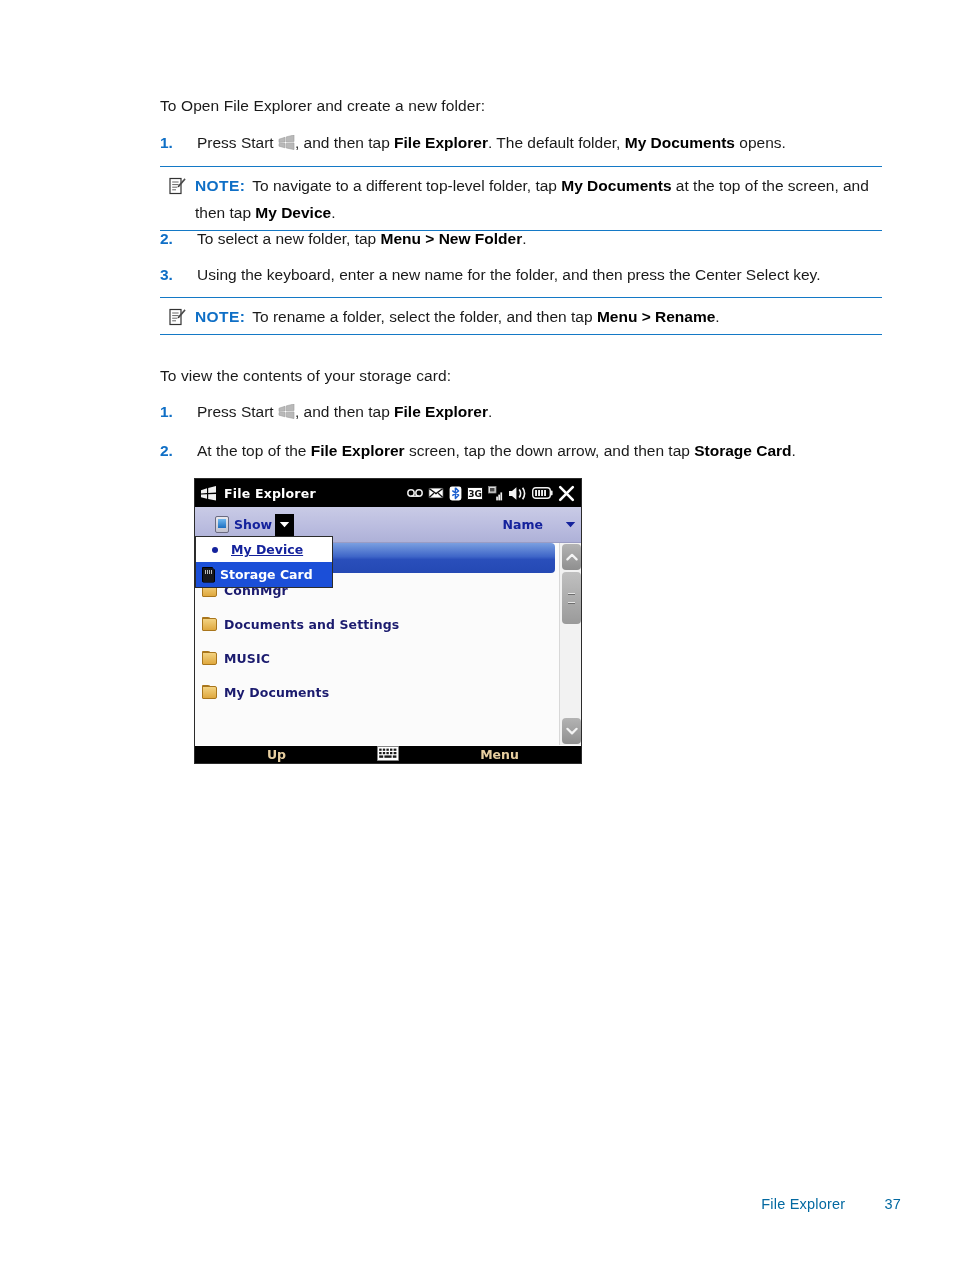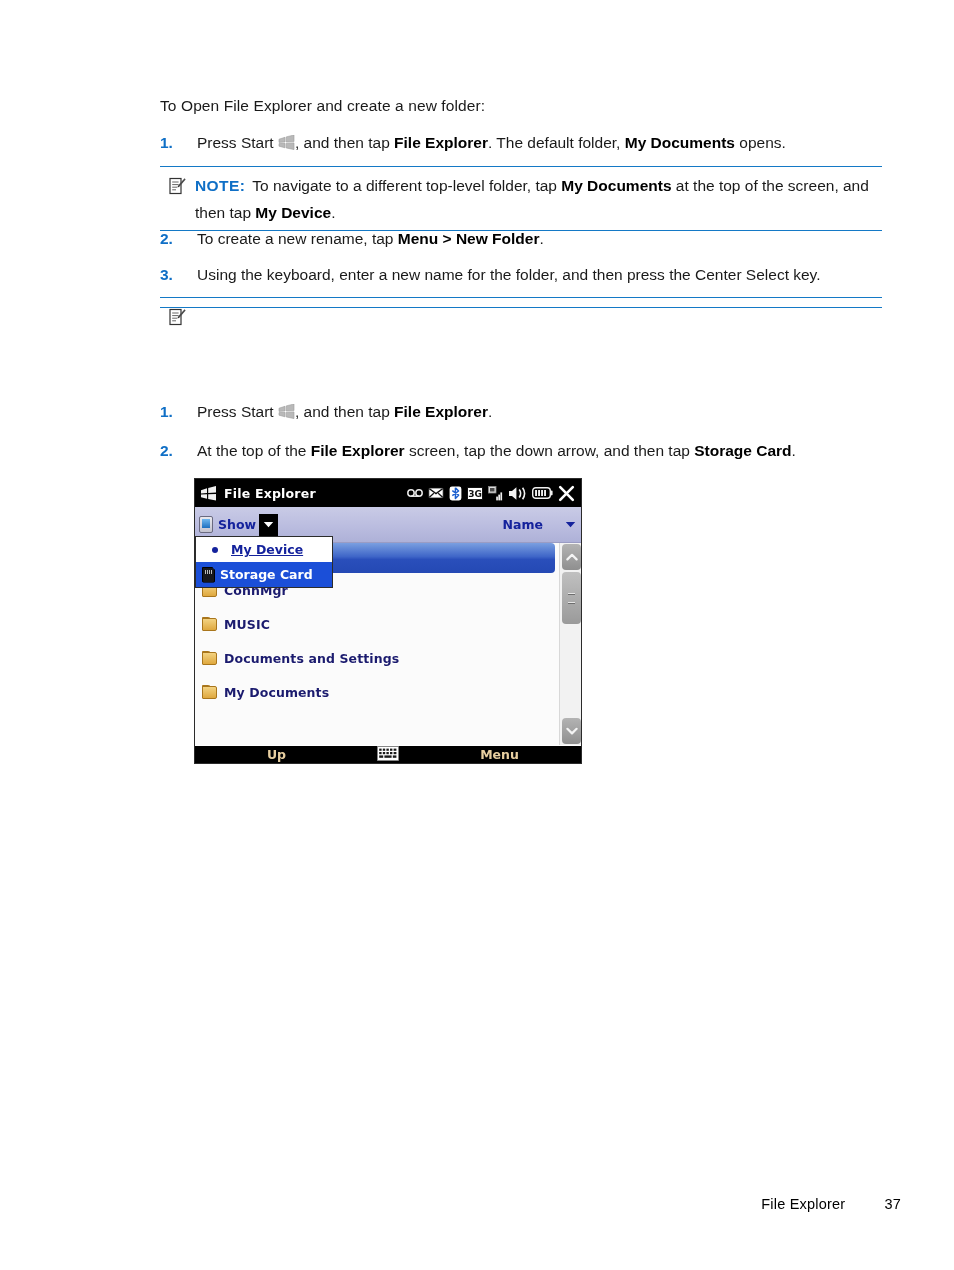--- a/index.html
+++ b/index.html
@@ -119,21 +119,21 @@
   .sicon { display: block; }
 
   
   .dev-toolbar {
     position: relative;
     height: 36px;
     background: linear-gradient(to bottom, #c9cbe6 0%, #bcbee0 50%, #aeb1d8 100%);
     border-bottom: 1px solid #9a9cc4;
     display: flex;
     align-items: center;
-    padding: 0 5px 0 4px;
+    padding: 0 5px 0 20px;
   }
   .tb-left { display: flex; align-items: center; }
   .tb-show {
     color: #14229c;
     font-size: 12.5px;
     font-weight: bold;
     margin-left: 5px;
   }
   .tb-arrowbox {
     width: 19px; height: 22px;
@@ -324,21 +324,21 @@
   }
 
   
   .winflag { display: inline-block; vertical-align: -2px; }
 
   
   .footer {
     position: absolute;
     right: 53px; bottom: 58px;
     font-size: 14.5px;
-    color: #000000;
+    color: #0369a1;
     letter-spacing: .2px;
   }
   .footer .pg { margin-left: 35px; }
 </style>
 </head>
 <body>
 
 <div class="page">
 
   <div class="intro" id="intro1">To Open File Explorer and create a new folder:</div>
@@ -365,42 +365,44 @@
         <line x1="3.2" y1="13.8" x2="7" y2="13.8" stroke="#555" stroke-width="0.9"></line>
         <path d="M9 9.5 L15.6 2.2 L16.6 3.4 L10.4 10.8 Z" fill="#4a4a4a"></path>
         <path d="M9 9.5 L10.4 10.8 L8.4 11.6 Z" fill="#222"></path>
       </svg>
     </span>
     <div class="note-body"><span class="note-label">NOTE:</span><span>To navigate to a different top-level folder, tap </span><b>My Documents</b><span> at the top of the screen, and then tap </span><b>My Device</b><span>.</span></div>
   </div>
 
   <div class="step" style="top:228px">
     <span class="num">2.</span>
-    <span class="txt"><span>To create a new rename, tap </span><b>Menu &gt; New Folder</b><span>.</span></span>
+    <span class="txt"><span>To select a new folder, tap </span><b>Menu &gt; New Folder</b><span>.</span></span>
   </div>
 
   <div class="step" style="top:264px">
     <span class="num">3.</span>
     <span class="txt">Using the keyboard, enter a new name for the folder, and then press the Center Select key.</span>
   </div>
 
   <div class="note" style="top:297px">
     <span class="note-ico">
       <svg width="17" height="19" viewBox="0 0 17 19">
         <rect x="1" y="2.5" width="11" height="15" fill="#fff" stroke="#333" stroke-width="1.2"></rect>
         <line x1="3.2" y1="6" x2="9.6" y2="6" stroke="#555" stroke-width="0.9"></line>
         <line x1="3.2" y1="8.6" x2="9.6" y2="8.6" stroke="#555" stroke-width="0.9"></line>
         <line x1="3.2" y1="11.2" x2="8" y2="11.2" stroke="#555" stroke-width="0.9"></line>
         <line x1="3.2" y1="13.8" x2="7" y2="13.8" stroke="#555" stroke-width="0.9"></line>
         <path d="M9 9.5 L15.6 2.2 L16.6 3.4 L10.4 10.8 Z" fill="#4a4a4a"></path>
         <path d="M9 9.5 L10.4 10.8 L8.4 11.6 Z" fill="#222"></path>
       </svg>
     </span>
-  </div>
-
+    <div class="note-body"><span class="note-label">NOTE:</span><span>To rename a folder, select the folder, and then tap </span><b>Menu &gt; Rename</b><span>.</span></div>
+  </div>
+
+  <div class="intro" id="intro2">To view the contents of your storage card:</div>
 
   <div class="step" style="top:401px">
     <span class="num">1.</span>
     <span class="txt"><span>Press Start </span><span class="winflag"><svg width="17" height="15" viewBox="0 0 17 15">
             <g fill="#b9b9b9" stroke="#9c9c9c" stroke-width="0.6">
               <path d="M1 4.2 L7 2.3 L7 7.0 L1 7.4 Z"></path>
               <path d="M8.2 1.9 L16 0 L16 6.6 L8.2 6.9 Z"></path>
               <path d="M1 8.6 L7 8.3 L7 12.8 L1 11.2 Z"></path>
               <path d="M8.2 8.2 L16 7.9 L16 14.6 L8.2 12.9 Z"></path>
             </g>
@@ -535,29 +537,29 @@
               <span class="back"></span>
           </span>
           <span class="lbl">ConnMgr</span>
         </div>
 
         <div class="list-row">
           <span class="folder">
             <span class="flap"></span>
               <span class="back"></span>
           </span>
-          <span class="lbl">MUSIC</span>
+          <span class="lbl">Documents and Settings</span>
         </div>
 
         <div class="list-row">
           <span class="folder">
             <span class="flap"></span>
               <span class="back"></span>
           </span>
-          <span class="lbl">Documents and Settings</span>
+          <span class="lbl">MUSIC</span>
         </div>
 
         <div class="list-row">
           <span class="folder">
             <span class="flap"></span>
               <span class="back"></span>
           </span>
           <span class="lbl">My Documents</span>
         </div>
 

